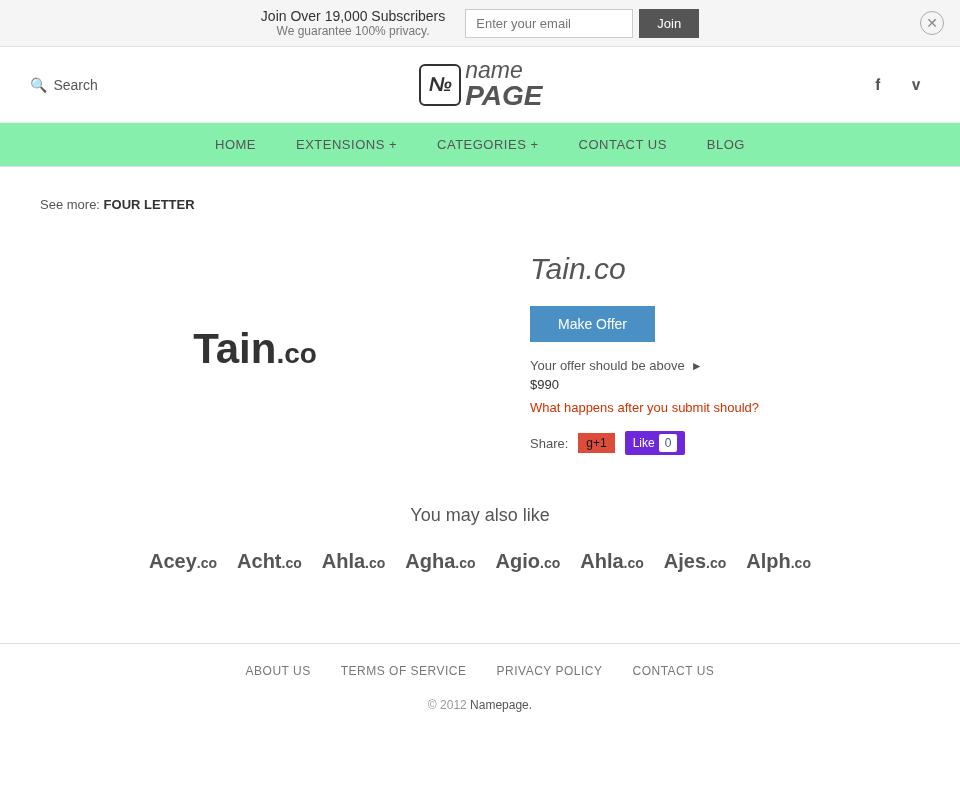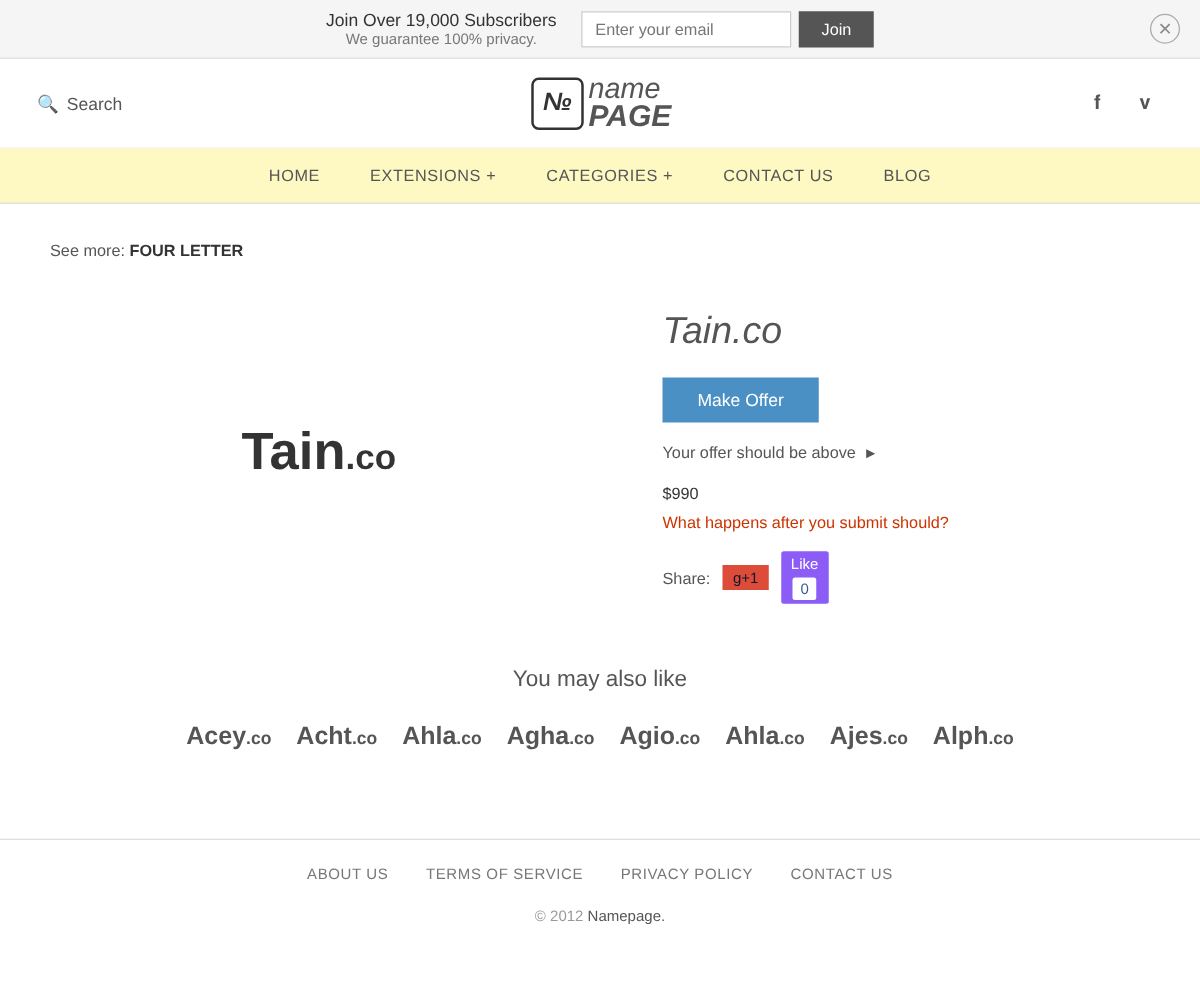--- a/index.html
+++ b/index.html
@@ -88,21 +88,21 @@
       display: flex;
       align-items: center;
       justify-content: center;
       font-size: 20px;
       font-weight: bold;
       color: #333;
       font-style: italic;
     }
     .logo-text { font-size: 28px; color: #555; line-height: 1; }
     .logo-text .name-part { display: block; font-size: 23px; font-style: italic; color: #555; }
-    .logo-text .page-part { display: block; font-size: 24px; font-style: italic; color: #555; font-weight: bold; }
+    .logo-text .page-part { display: block; font-size: 28px; font-style: italic; color: #555; font-weight: bold; }
     .social-icons { display: flex; gap: 10px; }
     .social-icon {
       width: 28px;
       height: 28px;
       border-radius: 3px;
       display: flex;
       align-items: center;
       justify-content: center;
       color: #555;
       font-size: 16px;
@@ -110,21 +110,21 @@
       text-decoration: none;
     }
 
     
     .main-nav {
       border-bottom: 1px solid #ddd;
       display: flex;
       justify-content: center;
       gap: 40px;
       padding: 14px 0;
-      background: #fef9c3;
+      background: #86efac;
     }
     .nav-item {
       font-size: 13px;
       color: #555;
       text-transform: uppercase;
       letter-spacing: 0.5px;
       cursor: pointer;
       text-decoration: none;
     }
 
@@ -178,21 +178,21 @@
       font-size: 14px;
       cursor: pointer;
       margin-bottom: 16px;
     }
     .offer-info {
       font-size: 13px;
       color: #555;
       display: flex;
       align-items: center;
       gap: 6px;
-      margin-bottom: 18px;
+      margin-bottom: 4px;
     }
     .offer-arrow { color: #555; font-size: 12px; }
     .offer-amount {
       font-size: 13px;
       color: #333;
       margin-bottom: 8px;
     }
     .offer-link {
       font-size: 13px;
       color: #cc3300;
@@ -211,31 +211,30 @@
     .gplus-btn {
       background: #dd4b39;
       color: #0f172a;
       border: none;
       padding: 3px 8px;
       font-size: 12px;
       cursor: pointer;
       border-radius: 0;
     }
     .fb-like-btn {
-      background: #8b5cf6;
+      background: #6d28d9;
       color: #fff;
       border: none;
       padding: 3px 8px;
       font-size: 12px;
       cursor: pointer;
       border-radius: 2px;
       display: flex;
       align-items: center;
       gap: 4px;
-      flex-direction: column;
     }
     .fb-count {
       background: #fff;
       color: #3b5998;
       padding: 2px 6px;
       font-size: 12px;
       border-radius: 2px;
     }
 
     

